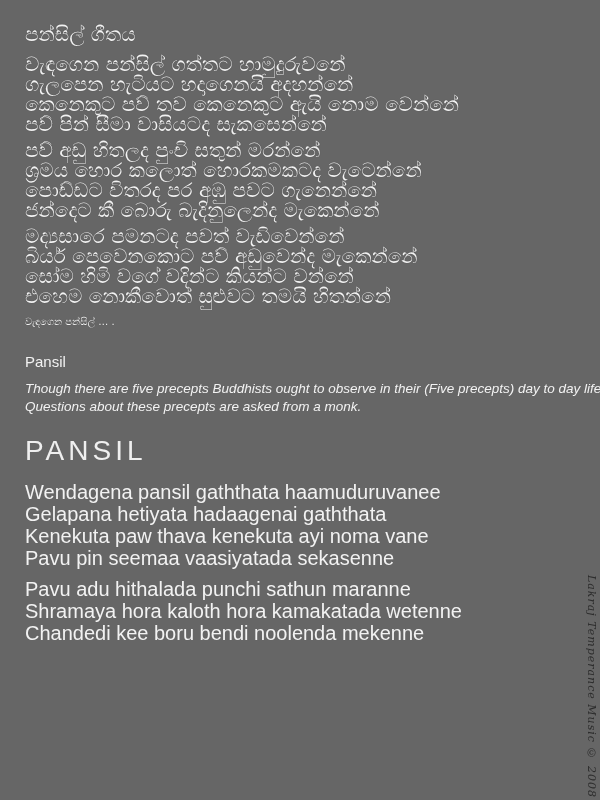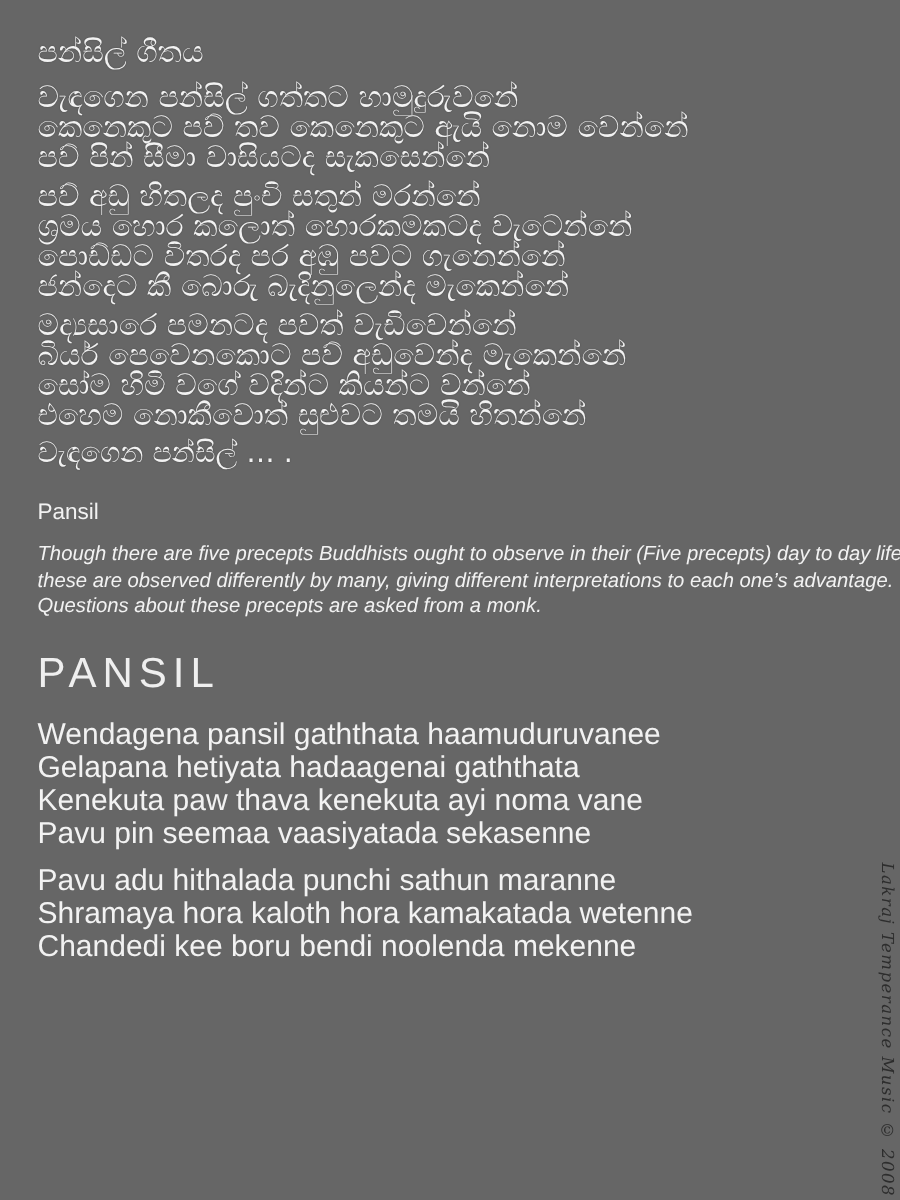--- a/index.html
+++ b/index.html
@@ -26,21 +26,21 @@
     text-shadow: 0 0 1px rgba(0,0,0,0.35);
   }
   .si-stanza { margin: 0 0 6px 0; }
   .si-line {
     font-size: 20px;
     line-height: 20px;
     text-shadow: 0 0 1px rgba(0,0,0,0.35);
     white-space: nowrap;
   }
   .si-coda {
-    font-size: 19px;
+    font-size: 10px;
     line-height: 20px;
     margin-top: 6px;
     text-shadow: 0 0 1px rgba(0,0,0,0.35);
   }
   
   .pansil-label {
     margin-top: 20px;
     font-family: "Liberation Sans", sans-serif;
     font-size: 15px;
     line-height: 19px;
@@ -87,20 +87,21 @@
 </head>
 <body>
 
 <div class="page">
   <div class="content">
 
     <div class="si-title">පන්සිල් ගීතය</div>
 
     <div class="si-stanza">
       <div class="si-line">වැඳගෙන පන්සිල් ගත්තට හාමුදුරුවනේ</div>
+      <div class="si-line">ගැලපෙන හැටියට හදාගෙනයි අදහන්නේ</div>
       <div class="si-line">කෙනෙකුට පව් තව කෙනෙකුට ඇයි නොම වෙන්නේ</div>
       <div class="si-line">පව් පින් සීමා වාසියටද සැකසෙන්නේ</div>
     </div>
 
     <div class="si-stanza">
       <div class="si-line">පව් අඩු හිතලද පුංචි සතුන් මරන්නේ</div>
       <div class="si-line">ශ්‍රමය හොර කලොත් හොරකමකටද වැටෙන්නේ</div>
       <div class="si-line">පොඩ්ඩට විතරද පර අඹු පවට ගැනෙන්නේ</div>
       <div class="si-line">ජන්දෙට කී බොරු බැදිනුලෙන්ද මැකෙන්නේ</div>
     </div>
@@ -111,21 +112,20 @@
       <div class="si-line">සෝම හිමි වගේ වදින්ට කියන්ට වන්නේ</div>
       <div class="si-line">එහෙම නොකීවොත් සුළුවට තමයි හිතන්නේ</div>
     </div>
 
     <div class="si-coda">වැඳගෙන පන්සිල් … .</div>
 
     <div class="pansil-label">Pansil</div>
 
     <div class="note">
       <div class="note-line">Though there are five precepts Buddhists ought to observe in their (Five precepts) day to day life,</div>
-      <div class="note-line">these are  observed differently by many, giving different interpretations to each one’s advantage.</div>
       <div class="note-line">Questions about these precepts are asked from a monk.</div>
     </div>
 
     <div class="big-title">PANSIL</div>
 
     <div class="en-stanza">
       <div class="en-line">Wendagena pansil gaththata haamuduruvanee</div>
       <div class="en-line">Gelapana hetiyata hadaagenai gaththata</div>
       <div class="en-line">Kenekuta paw thava kenekuta ayi noma vane</div>
       <div class="en-line">Pavu pin seemaa vaasiyatada sekasenne</div>

